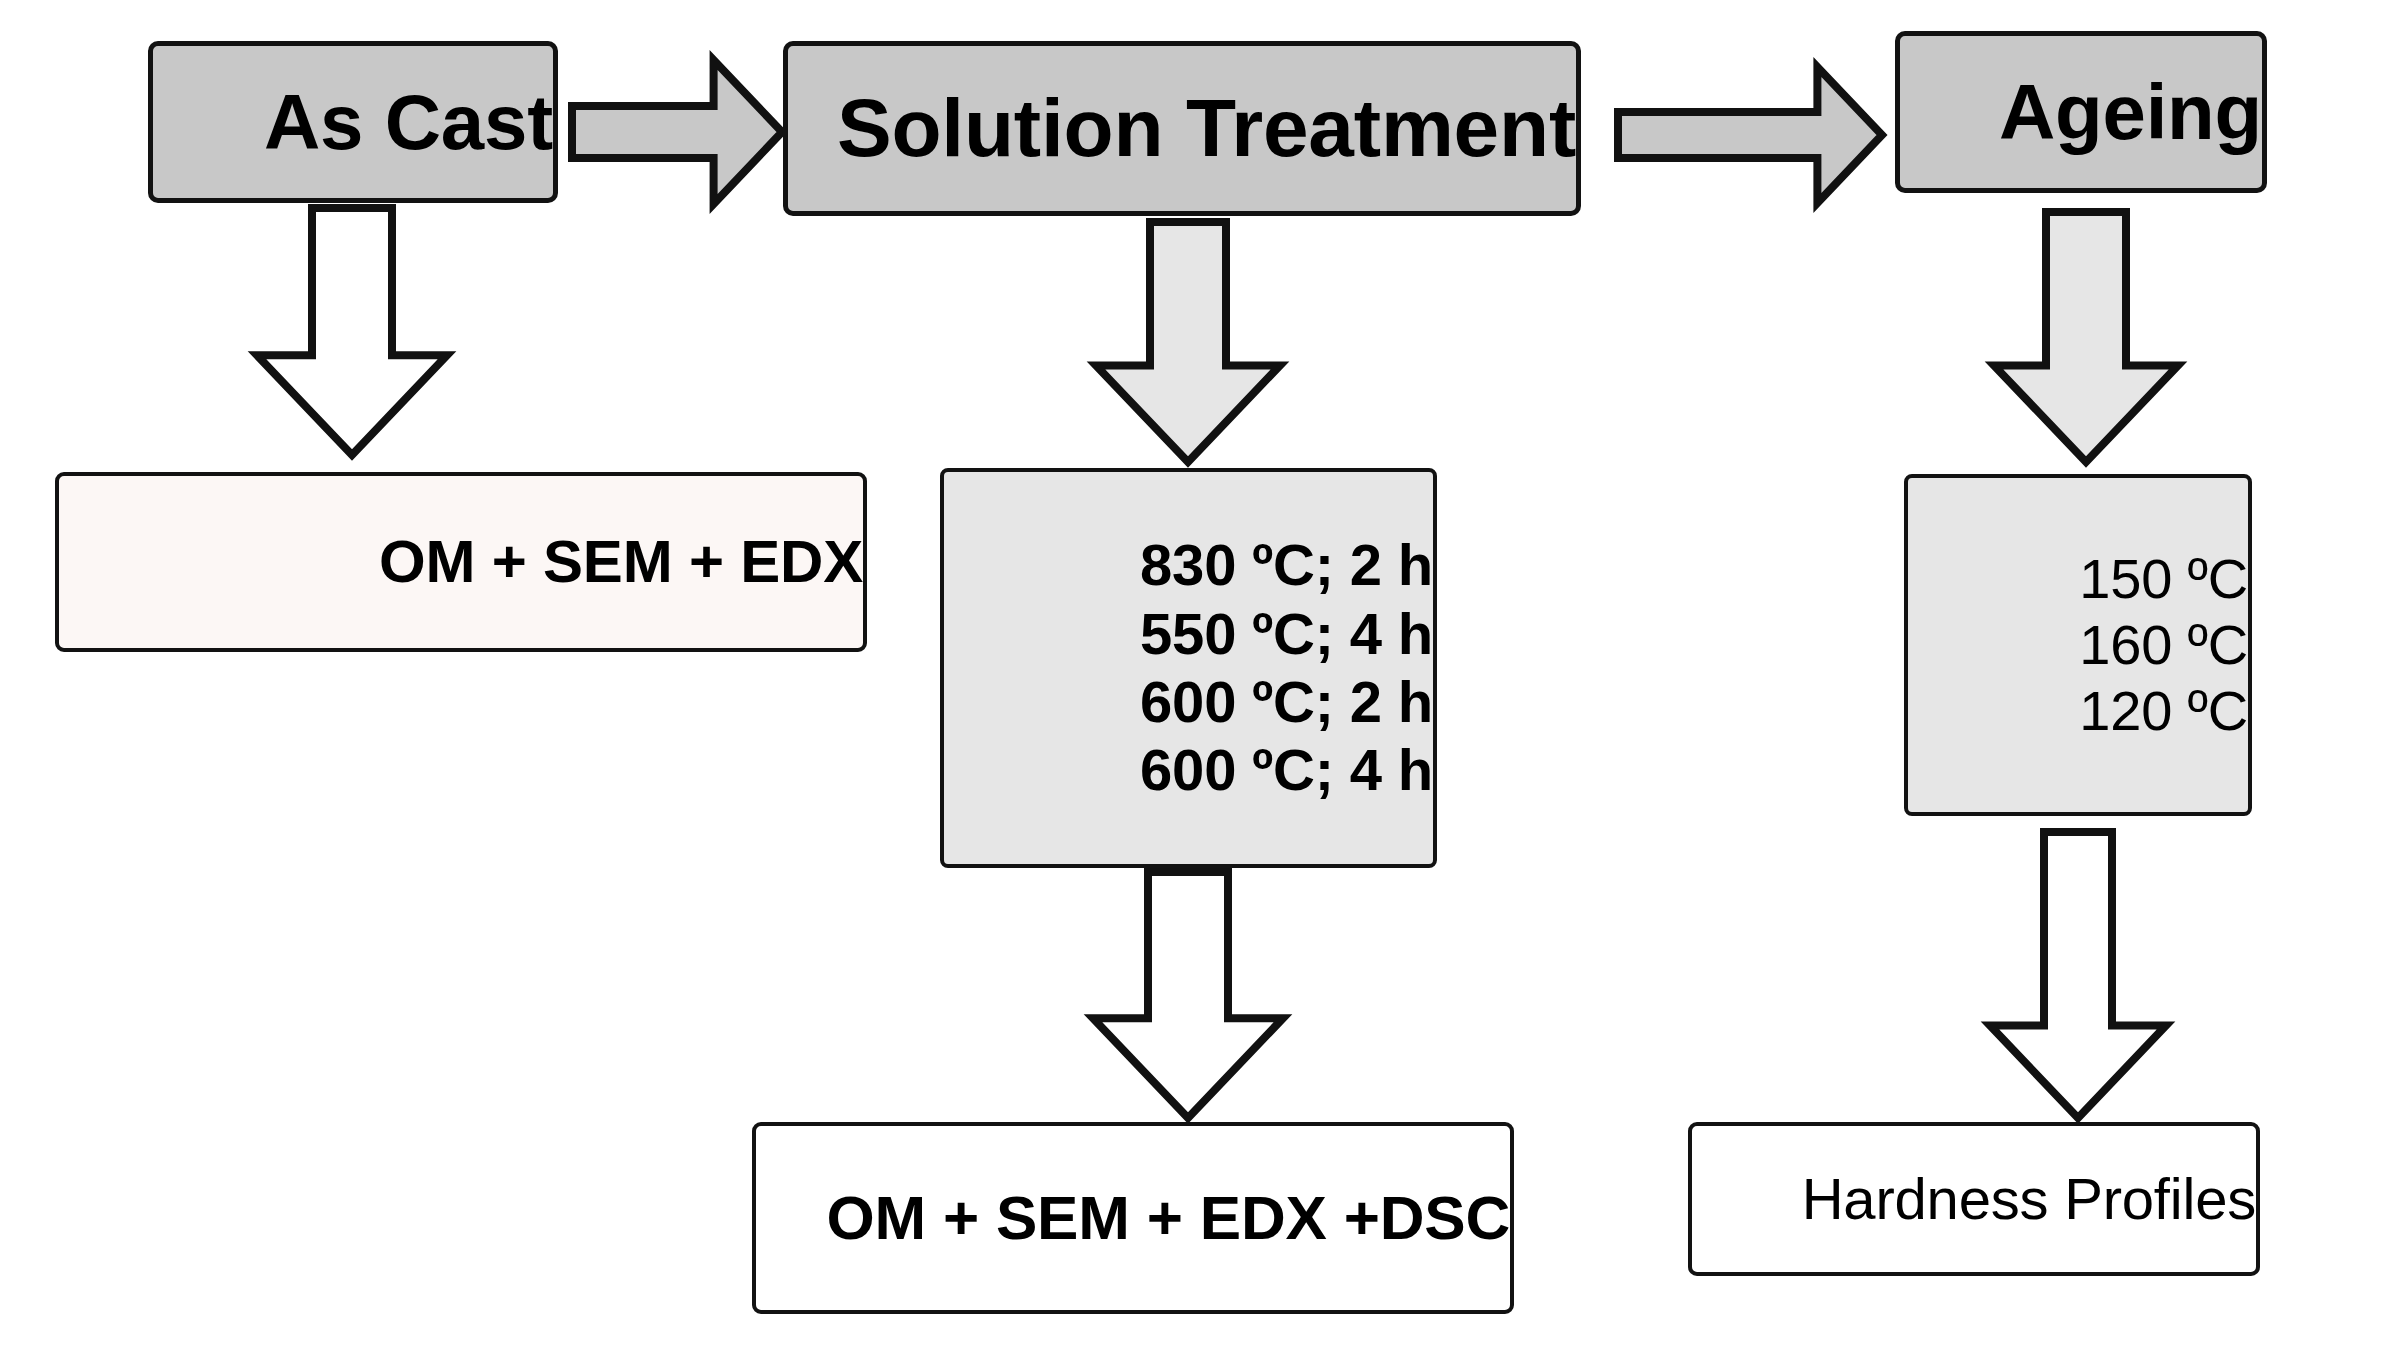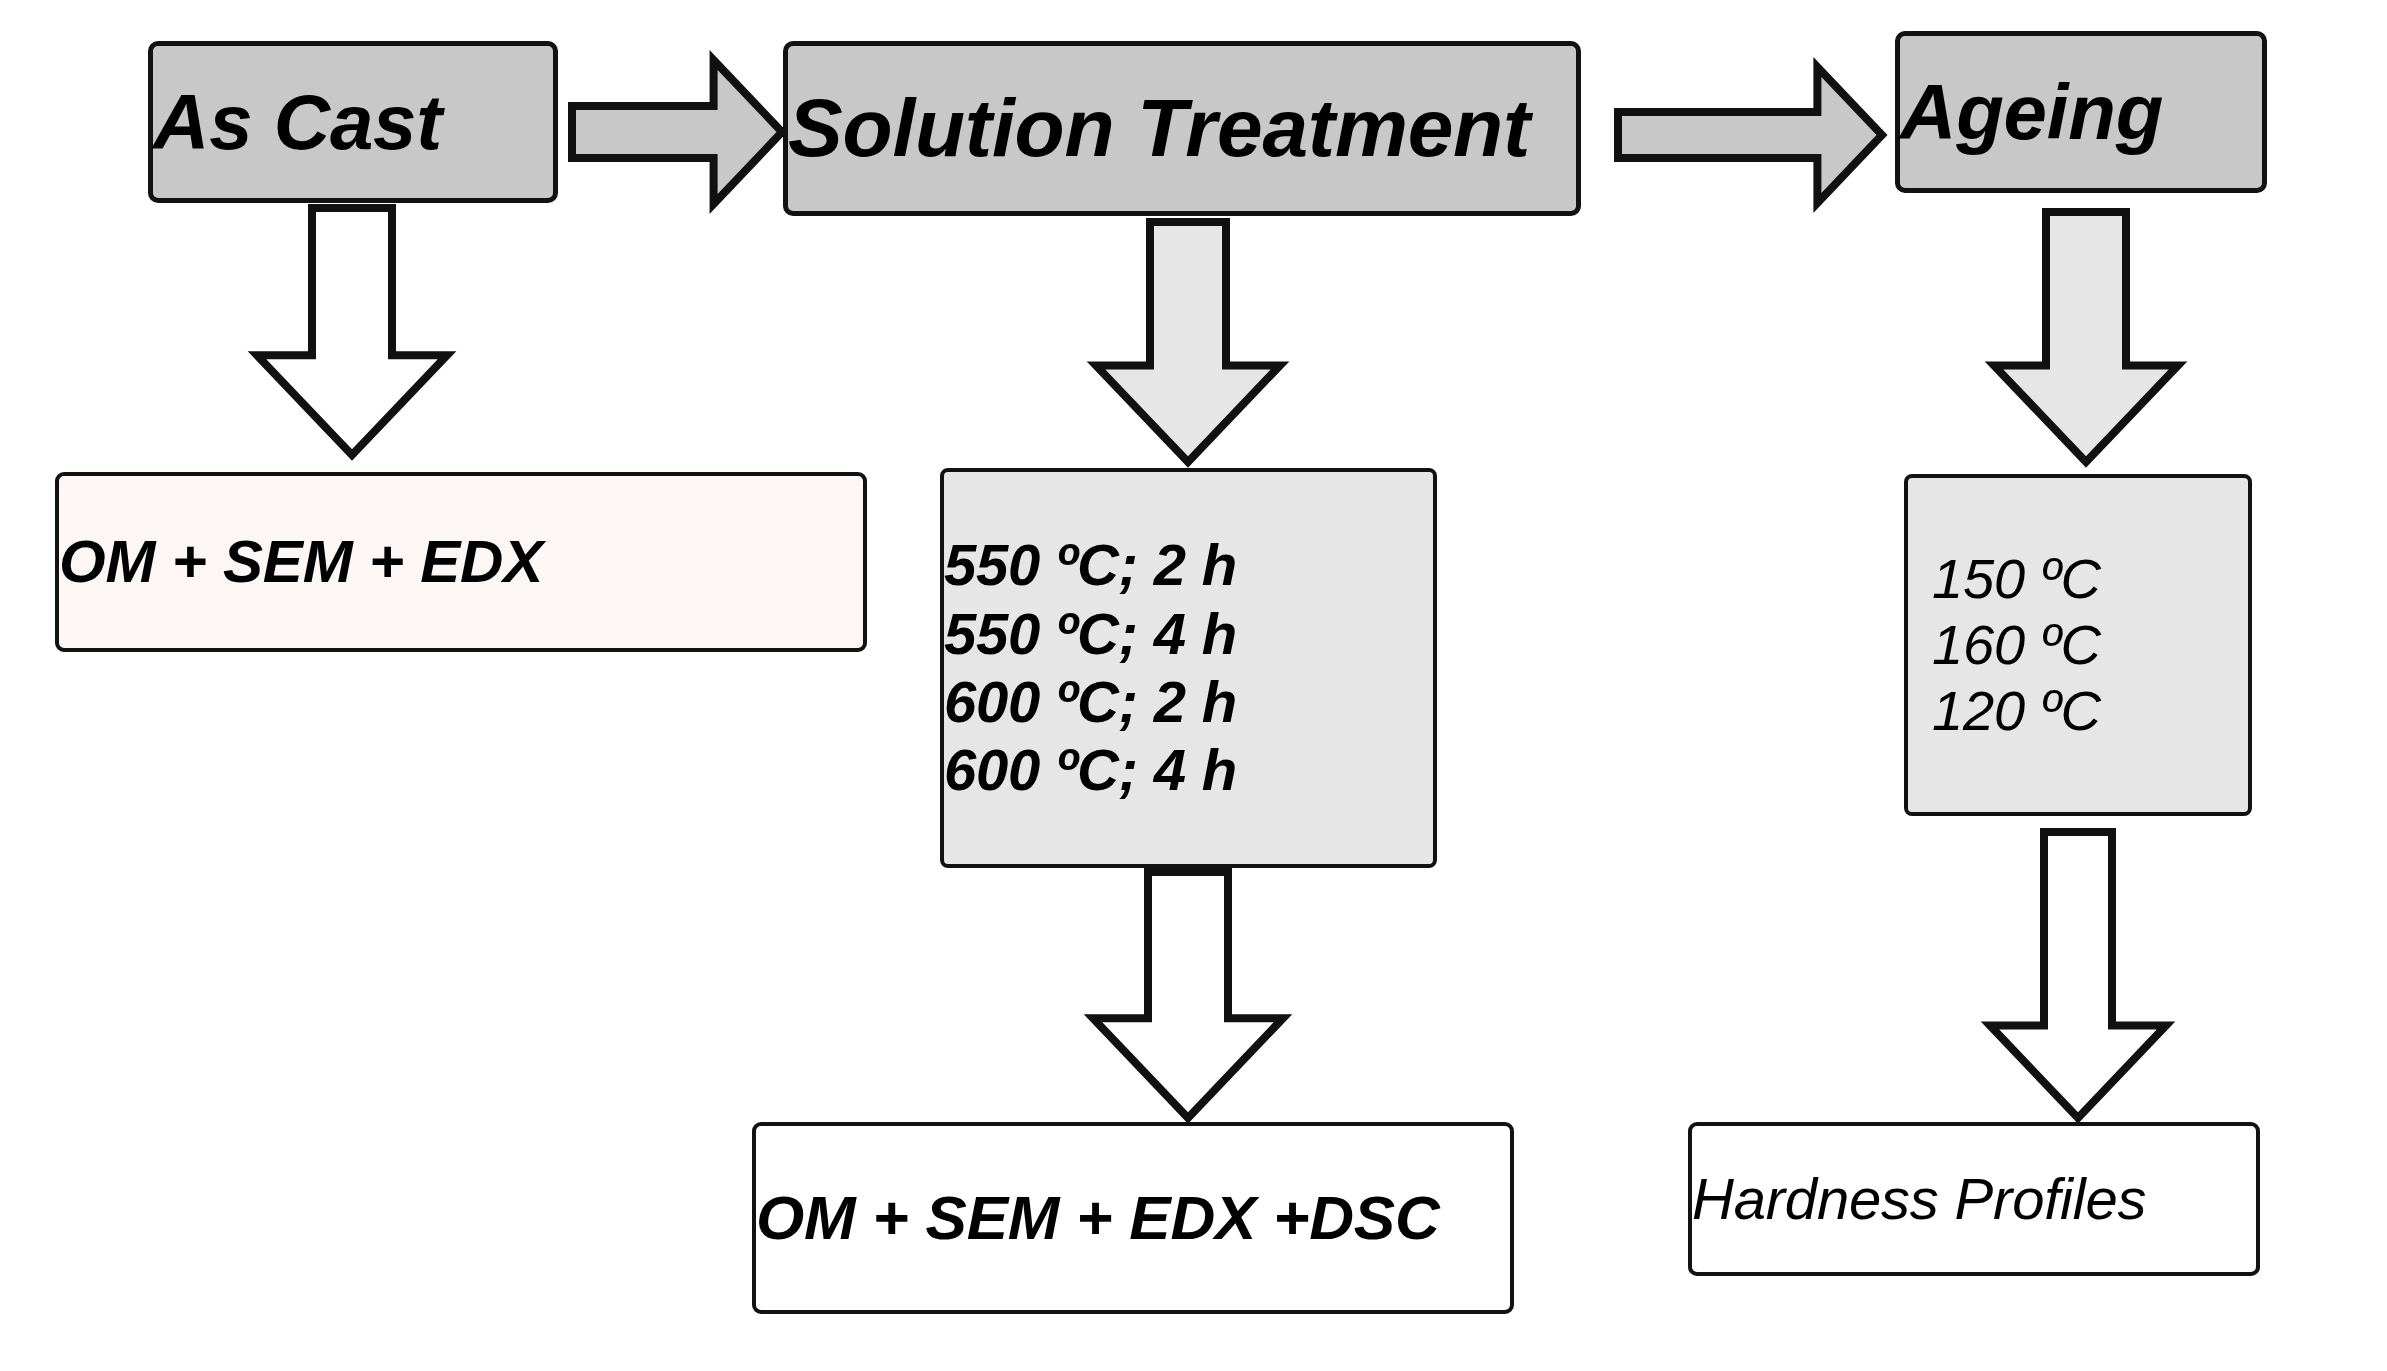--- a/index.html
+++ b/index.html
@@ -18,29 +18,28 @@
     height: 1371px;
     background: #ffffff;
     overflow: hidden;
   }
 
   .node {
     position: absolute;
     box-sizing: border-box;
     display: flex;
     flex-direction: column;
-    align-items: flex-start;
+    align-items: flex-end;
     justify-content: center;
     border: 5px solid #121212;
     border-radius: 10px;
     color: #000000;
     text-align: center;
     line-height: 1.18;
     letter-spacing: -0.2px;
-    font-style: italic;
   }
 
   
   .stage {
     background: #c8c8c8;
     font-weight: bold;
   }
   #node-as-cast {
     left: 97px;  top: 40px;  width: 270px; height: 105px;
     font-size: 52px;
@@ -124,21 +123,21 @@
 
   <div class="node stage" id="node-solution-treatment" style="left: 783px; top: 41px; width: 798px; height: 175px; font-size: 82px;">
     <span>Solution Treatment</span>
   </div>
 
   <div class="node stage" id="node-ageing" style="left: 1895px; top: 31px; width: 372px; height: 162px; font-size: 78px;">
     <span>Ageing</span>
   </div>
 
   <div class="node params" id="node-solution-params" style="left: 940px; top: 468px; width: 497px; height: 400px; font-size: 58px;">
-    <span class="line">550 ºC; 2 h</span>
+    <span class="line">830 ºC; 2 h</span>
     <span class="line">550 ºC; 4 h</span>
     <span class="line">600 ºC; 2 h</span>
     <span class="line">600 ºC; 4 h</span>
   </div>
 
   <div class="node params" id="node-ageing-params" style="left: 1904px; top: 474px; width: 348px; height: 342px; font-size: 56px; padding-left: 24px;">
     <span class="line">150 ºC</span>
     <span class="line">160 ºC</span>
     <span class="line">120 ºC</span>
   </div>

